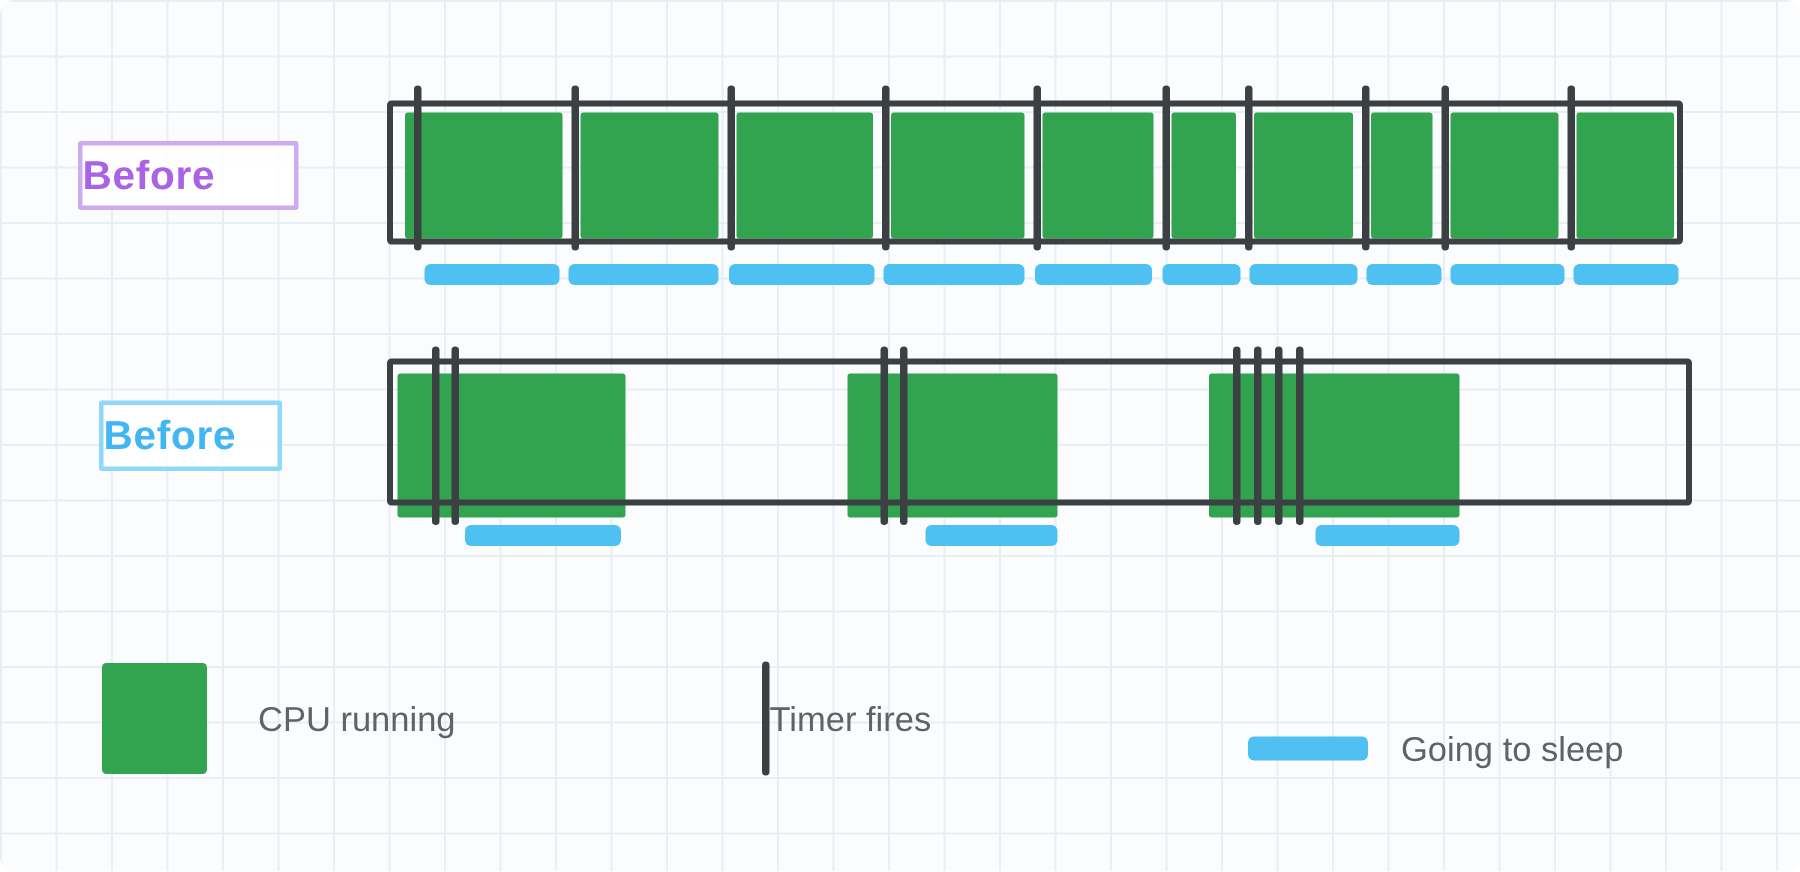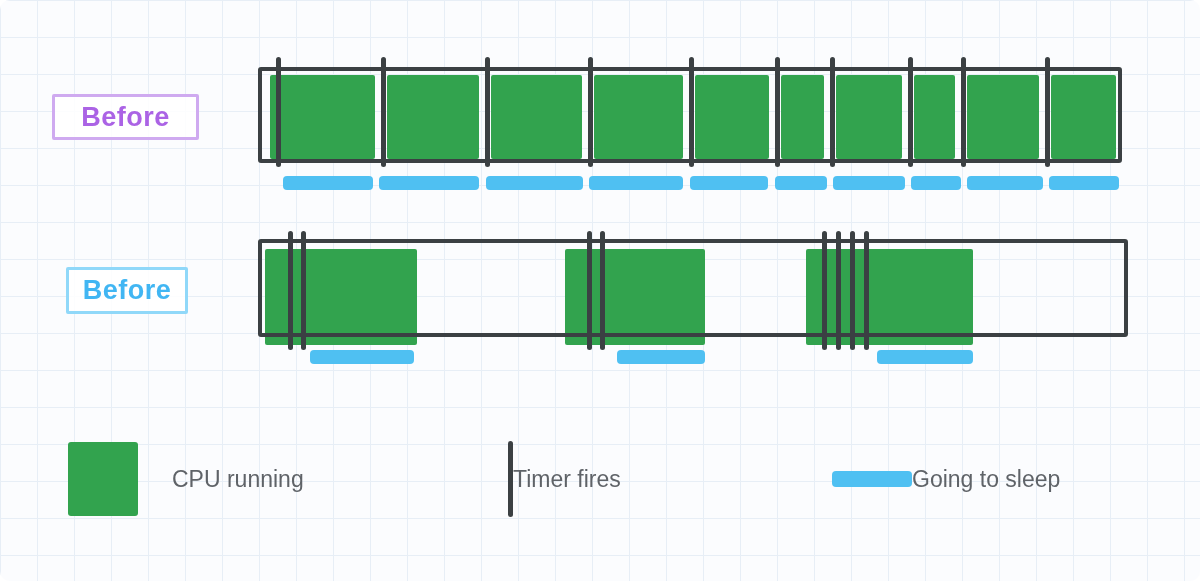--- a/index.html
+++ b/index.html
@@ -10,38 +10,38 @@
     overflow:hidden;
     background:
       linear-gradient(#e7eef6 1px, transparent 1px) 0 0 / 37px 37px,
       linear-gradient(90deg, #e7eef6 1px, transparent 1px) 0 0 / 37px 37px,
       #fbfcfe;
     border-radius:10px;
   }
   .shape{position:absolute;}
   .tag{
     position:absolute;
-    display:flex;align-items:center;justify-content:center;
+    display:flex;align-items:center;justify-content:flex-start;
     border:3px solid;
     border-radius:2px;
     background:rgba(255,255,255,0.88);
     font-weight:bold;
     font-size:27px;
     letter-spacing:0.5px;
   }
   .tag-before{left:52px;top:94px;width:141px;height:40px;}
   .tag-after{left:66px;top:267px;width:116px;height:41px;}
   .legend-item{
     position:absolute;
     display:flex;align-items:center;
   }
   .legend-label{font-size:23px;}
   .li-cpu{left:68px;top:441px;height:76px;gap:34px;}
   .li-timer{left:508px;top:441px;height:76px;}
-  .li-sleep{left:832px;top:441px;height:76px;}
+  .li-sleep{left:832px;top:461px;height:76px;gap:22px;}
   .sw-green{width:70px;height:74px;border-radius:3px;}
   .sw-timer{width:5px;height:76px;border-radius:4px;}
   .sw-sleep{width:80px;height:16px;border-radius:4px;}
 </style>
 </head>
 <body>
 
 <div class="canvas" id="diagram-canvas">
 
   <div class="tag tag-before" style="border-color: rgb(207, 170, 240);">

